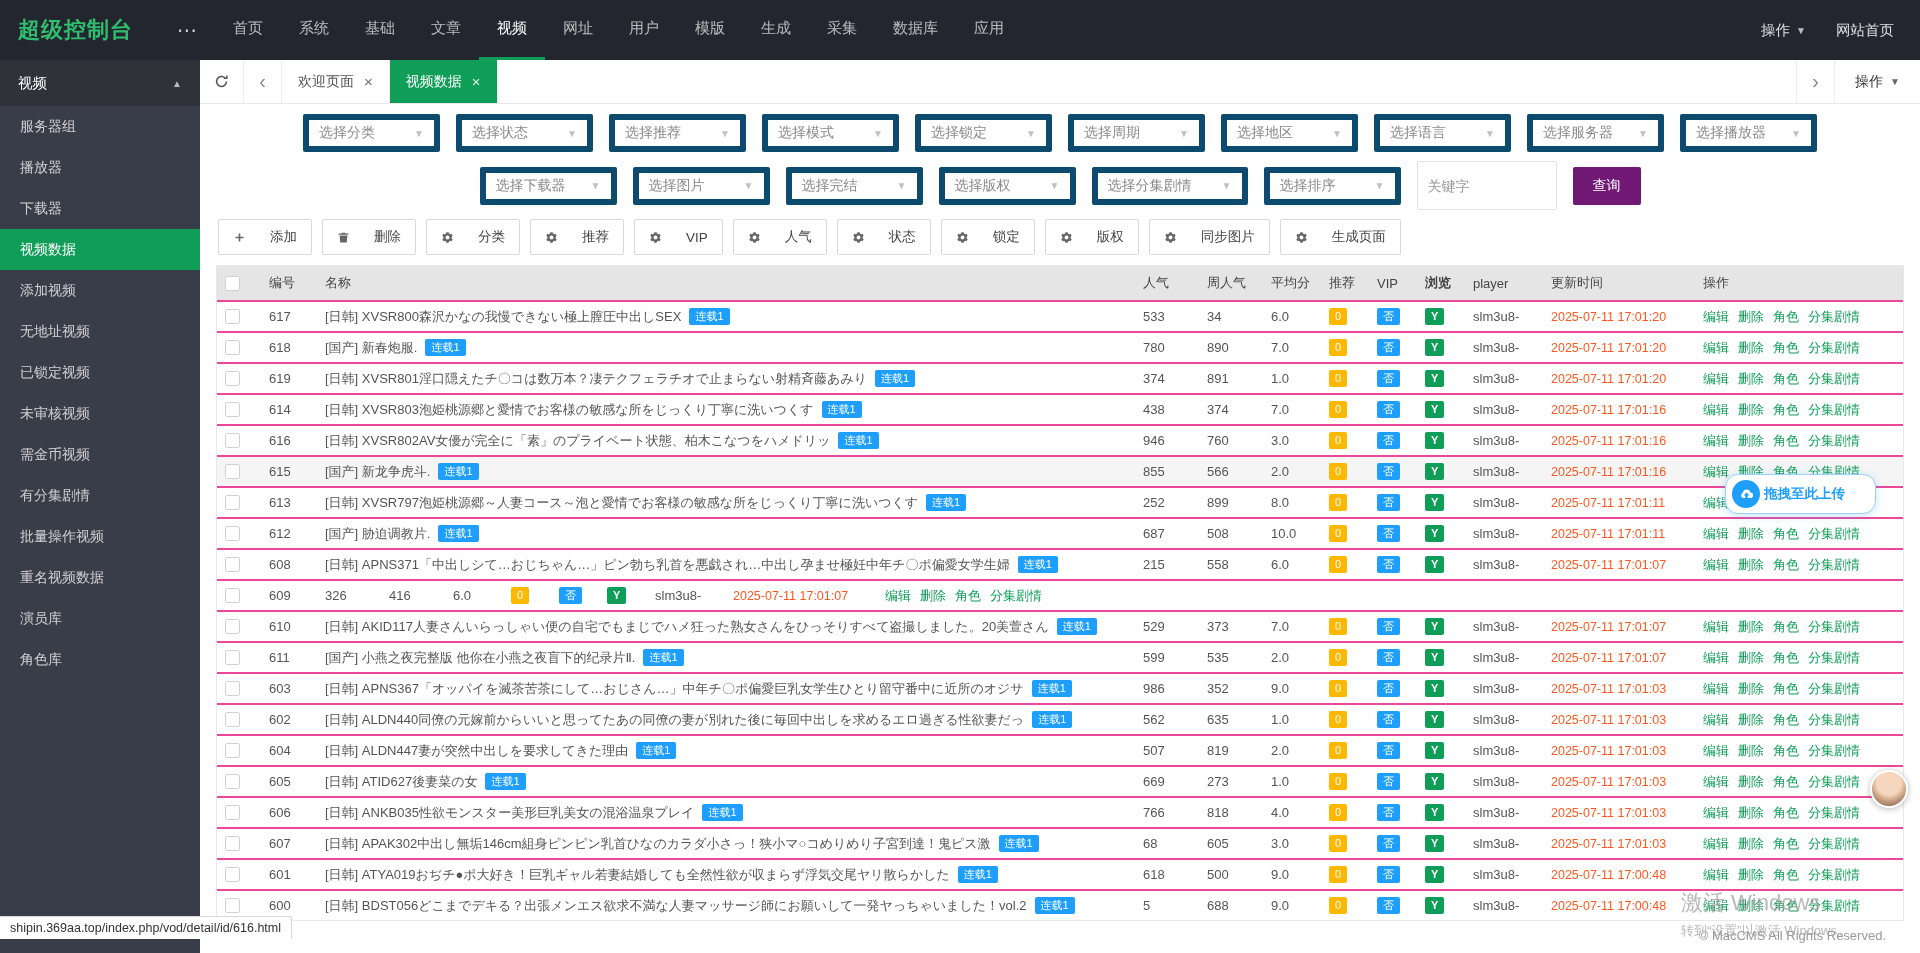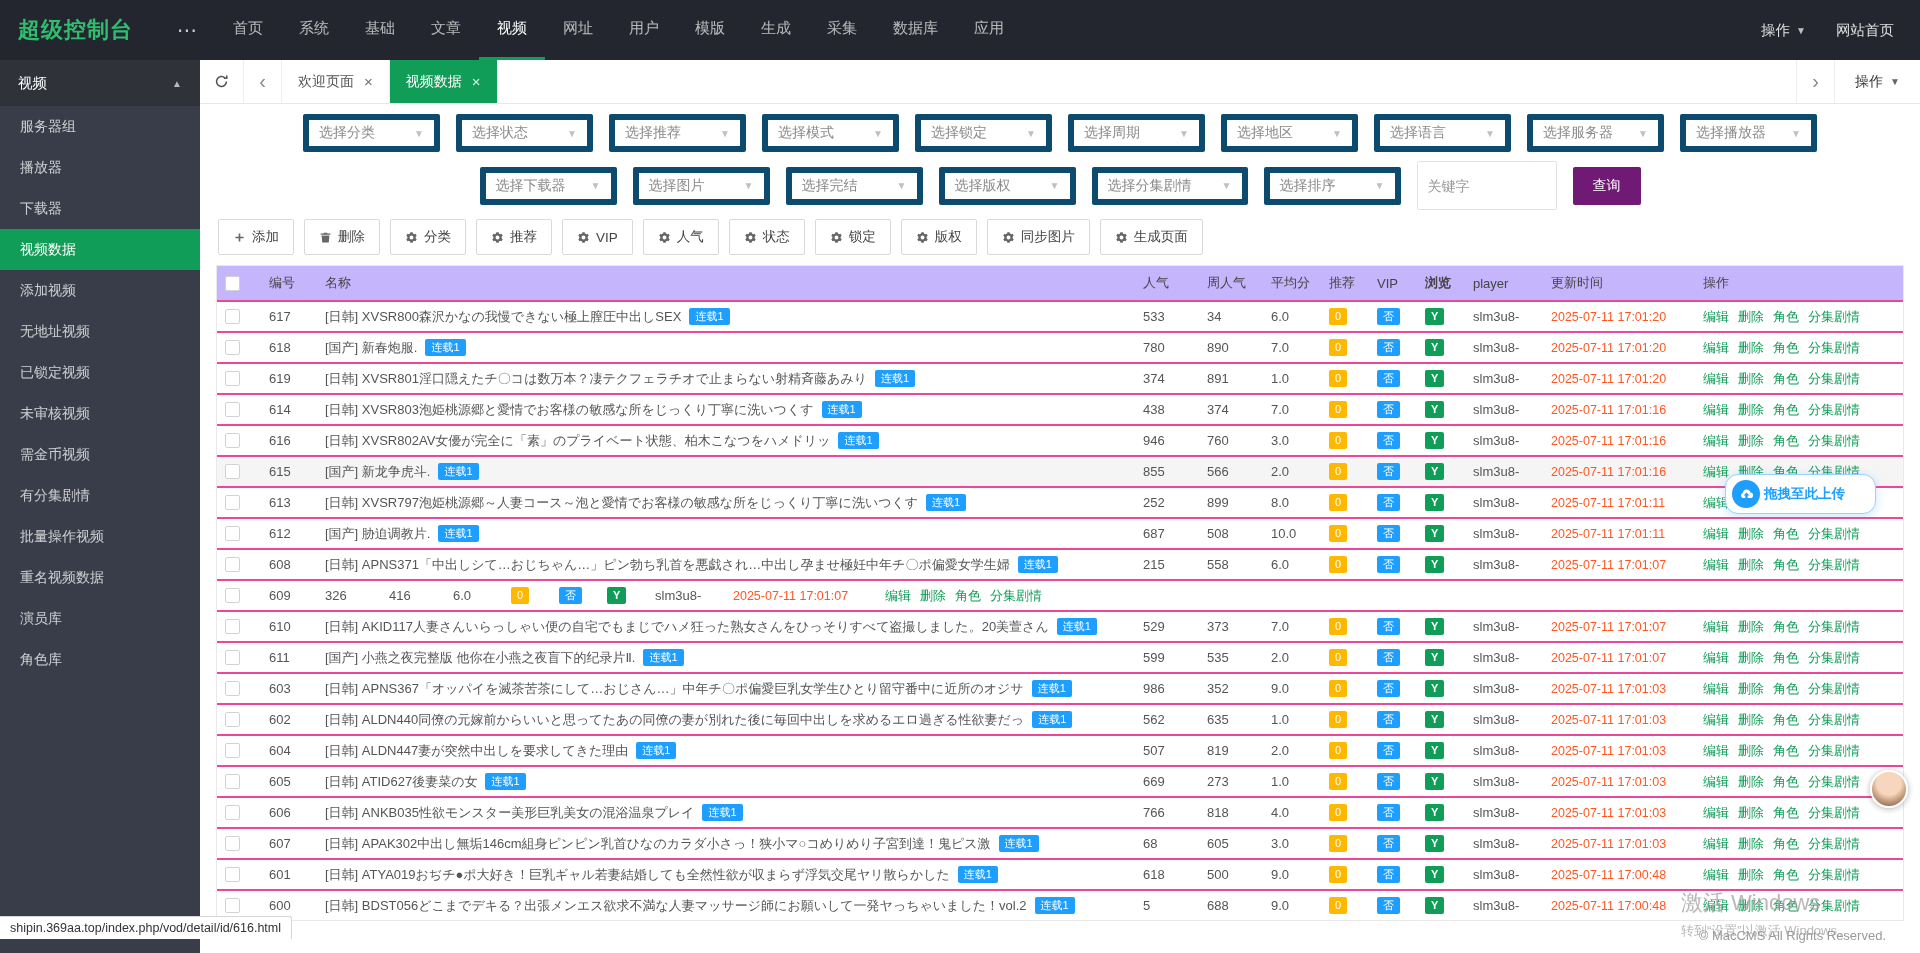--- a/index.html
+++ b/index.html
@@ -45,26 +45,26 @@
   .content { flex:1 1 auto; padding:10px 16px 0; overflow:hidden; }
   .filter-row { display:flex; justify-content:center; align-items:center; gap:16px; margin-bottom:9px; }
   .select { width:137px; height:38px; border:6px solid #0c4a6e; border-radius:2px; background:#fff; display:flex; align-items:center; justify-content:space-between; padding:0 10px; font-size:14px; color:#8a8a8a; cursor:pointer; white-space:nowrap; }
   .filter-row.row2 .select:nth-child(5) { width:156px; }
   .sel-caret { color:#c0c0c0; font-size:10px; margin-left:6px; }
   .kw-input { width:140px; height:49px; border:1px solid #e2e2e2; border-radius:2px; padding:0 10px; font-size:14px; color:#333; outline:none; }
   .kw-input::placeholder { color:#999; }
   .search-btn { height:38px; padding:0 20px; background:#701a75; color:#fff; border:none; border-radius:2px; font-size:14px; cursor:pointer; }
   
   .toolbar { display:flex; gap:10px; margin:4px 0 10px 2px; }
-  .tbtn { height:36px; display:inline-flex; align-items:center; gap:6px; padding:0 14px; background:#fff; border:1px solid #d9d9d9; border-radius:2px; font-size:13.5px; color:#444; cursor:pointer; white-space:nowrap; }
+  .tbtn { height:36px; display:inline-flex; align-items:center; gap:24px; padding:0 14px; background:#fff; border:1px solid #d9d9d9; border-radius:2px; font-size:13.5px; color:#444; cursor:pointer; white-space:nowrap; }
   .ticon { display:flex; }
   .ticon svg { width:13px; height:13px; fill:#666; display:block; }
   
   .table { border:1px solid #e9e9e9; font-size:13px; color:#555; }
-  .thead { display:flex; align-items:center; height:34px; background:#c4b5fd; color:#444; }
+  .thead { display:flex; align-items:center; height:34px; background:#e5e5e5; color:#444; }
   .th, .td { padding:0 8px; white-space:nowrap; overflow:hidden; text-overflow:ellipsis; }
   .tr { display:flex; align-items:center; height:31px; border-top:2px solid #ec4899; background:#fff; }
   .tr.hover { background:#f5f5f5; }
   .c-check { flex:0 0 44px; width:44px; display:flex; align-items:center; }
   .c-id { flex:0 0 56px; }
   .c-name { flex:1 1 auto; min-width:0; display:flex; align-items:center; gap:8px; }
   .c-hits { flex:0 0 64px; }
   .c-week { flex:0 0 64px; }
   .c-score { flex:0 0 58px; }
   .c-rec { flex:0 0 48px; }

